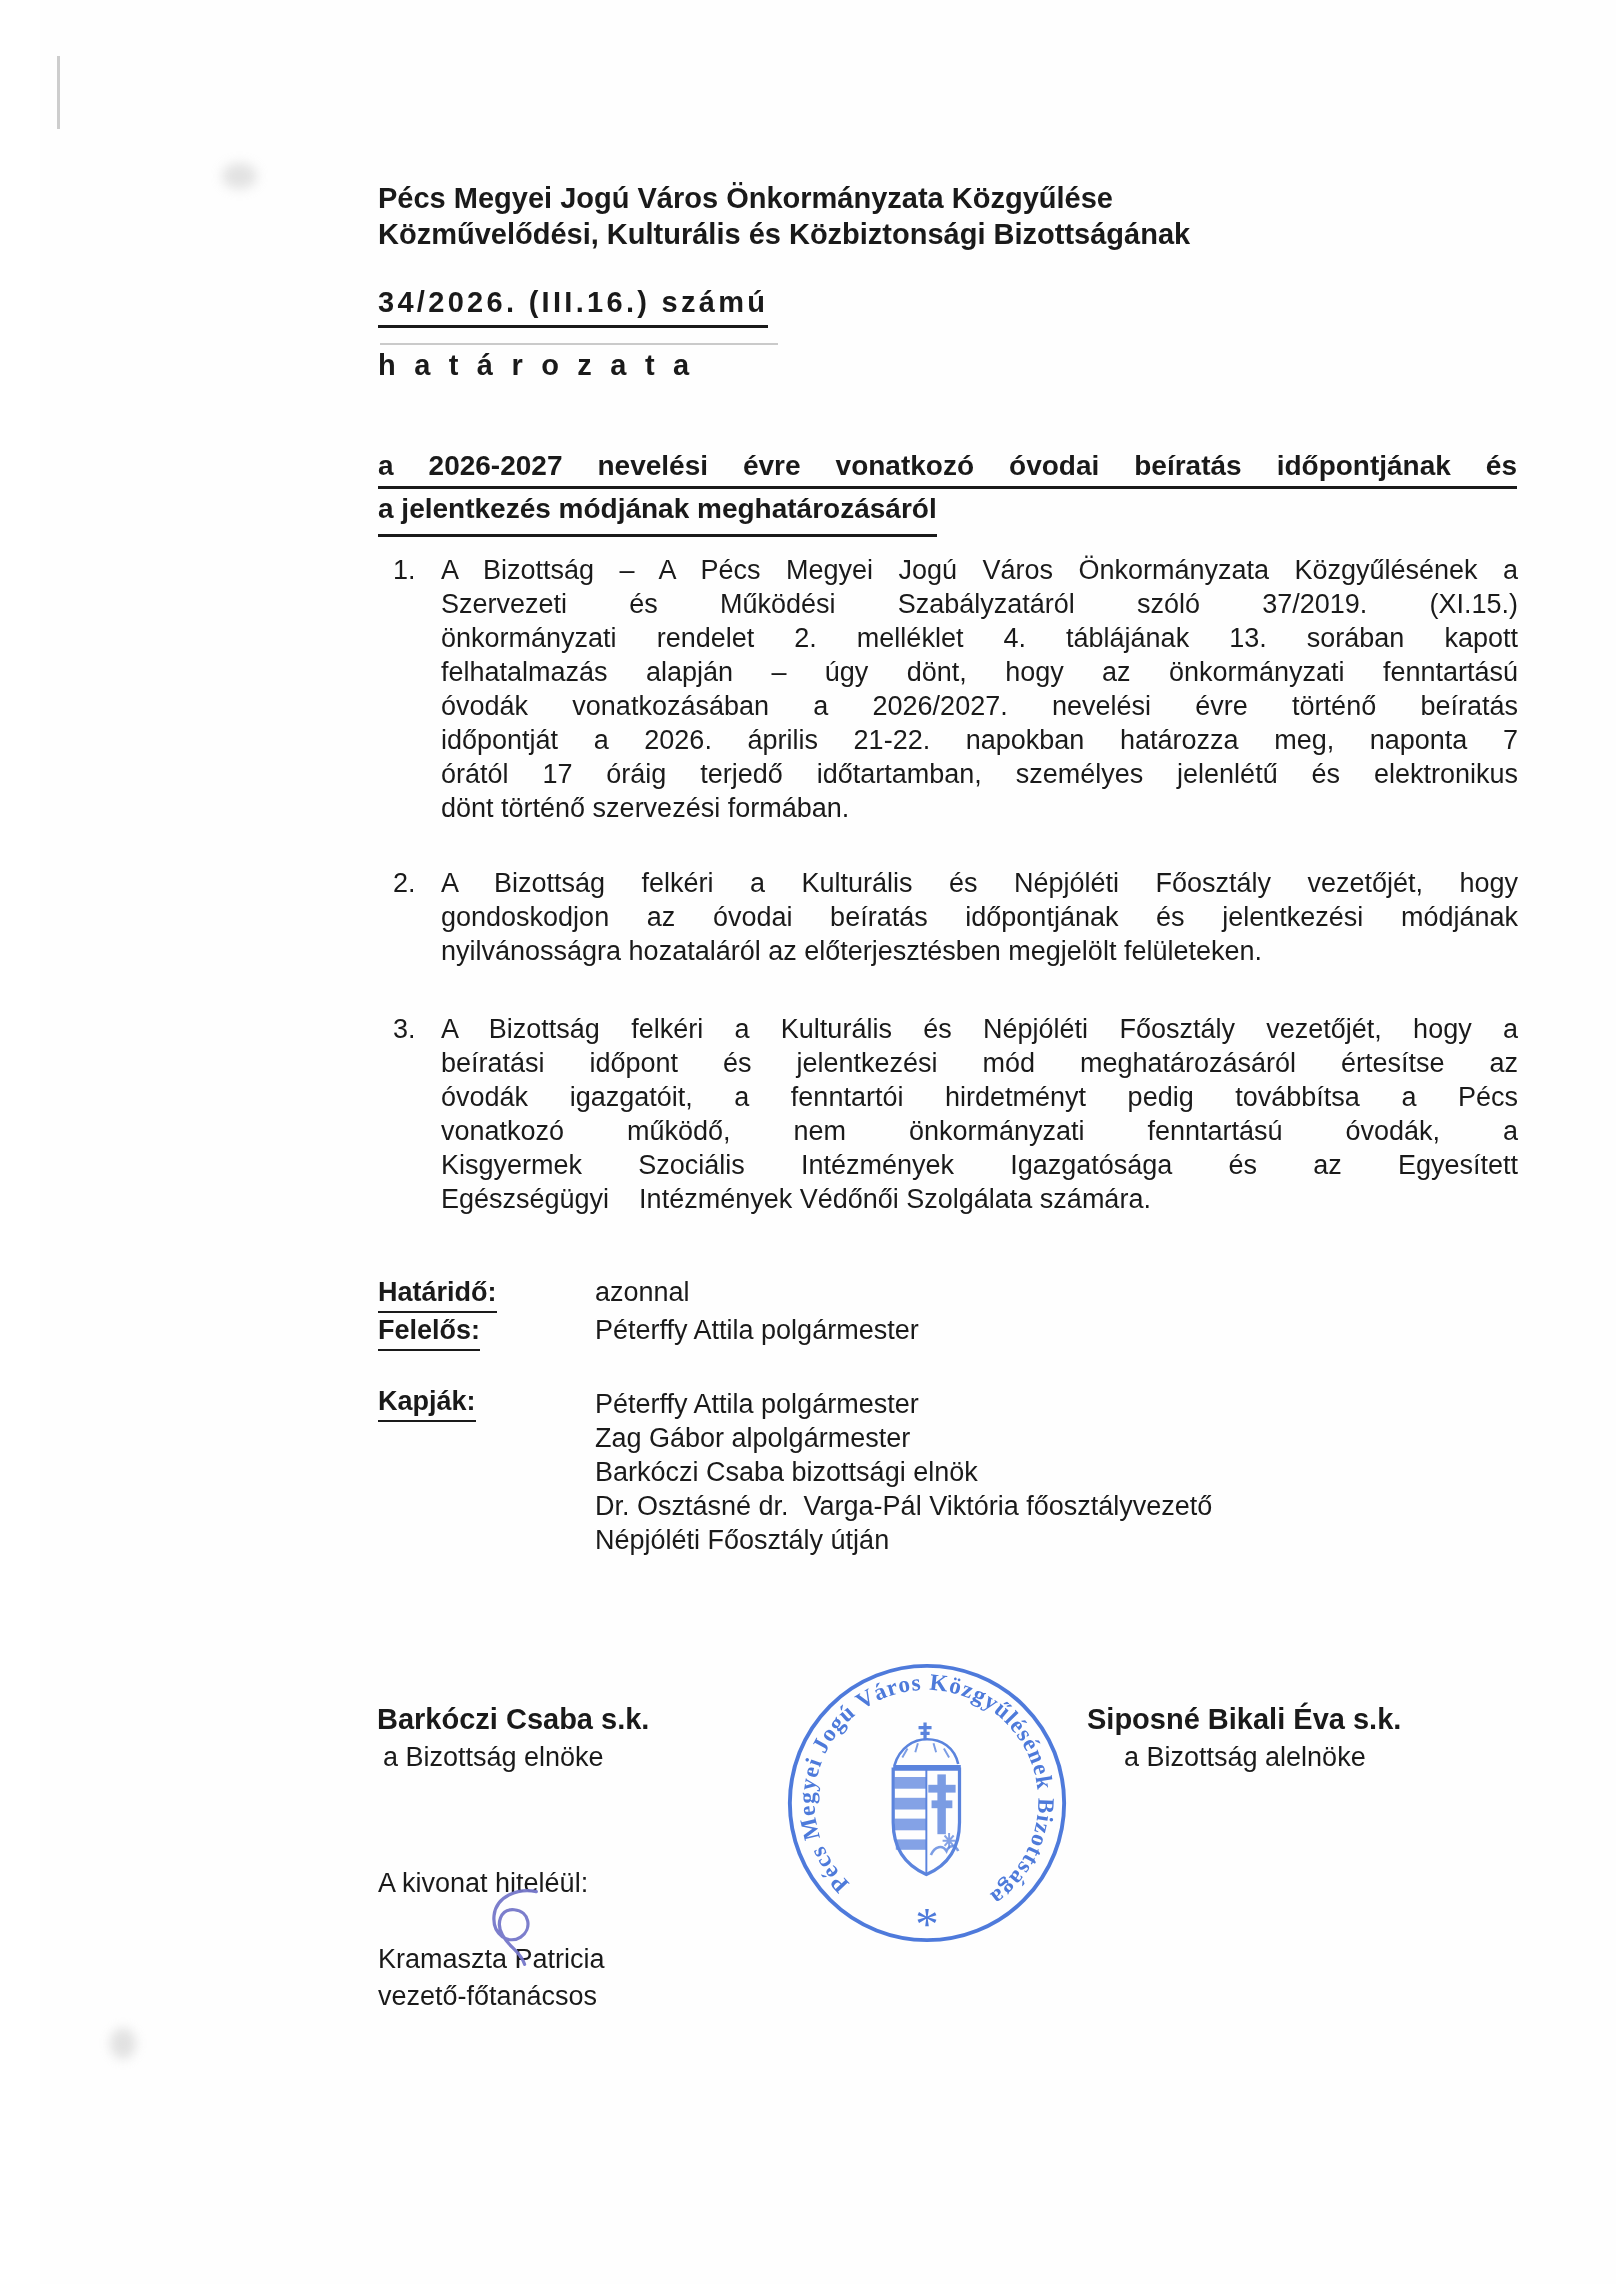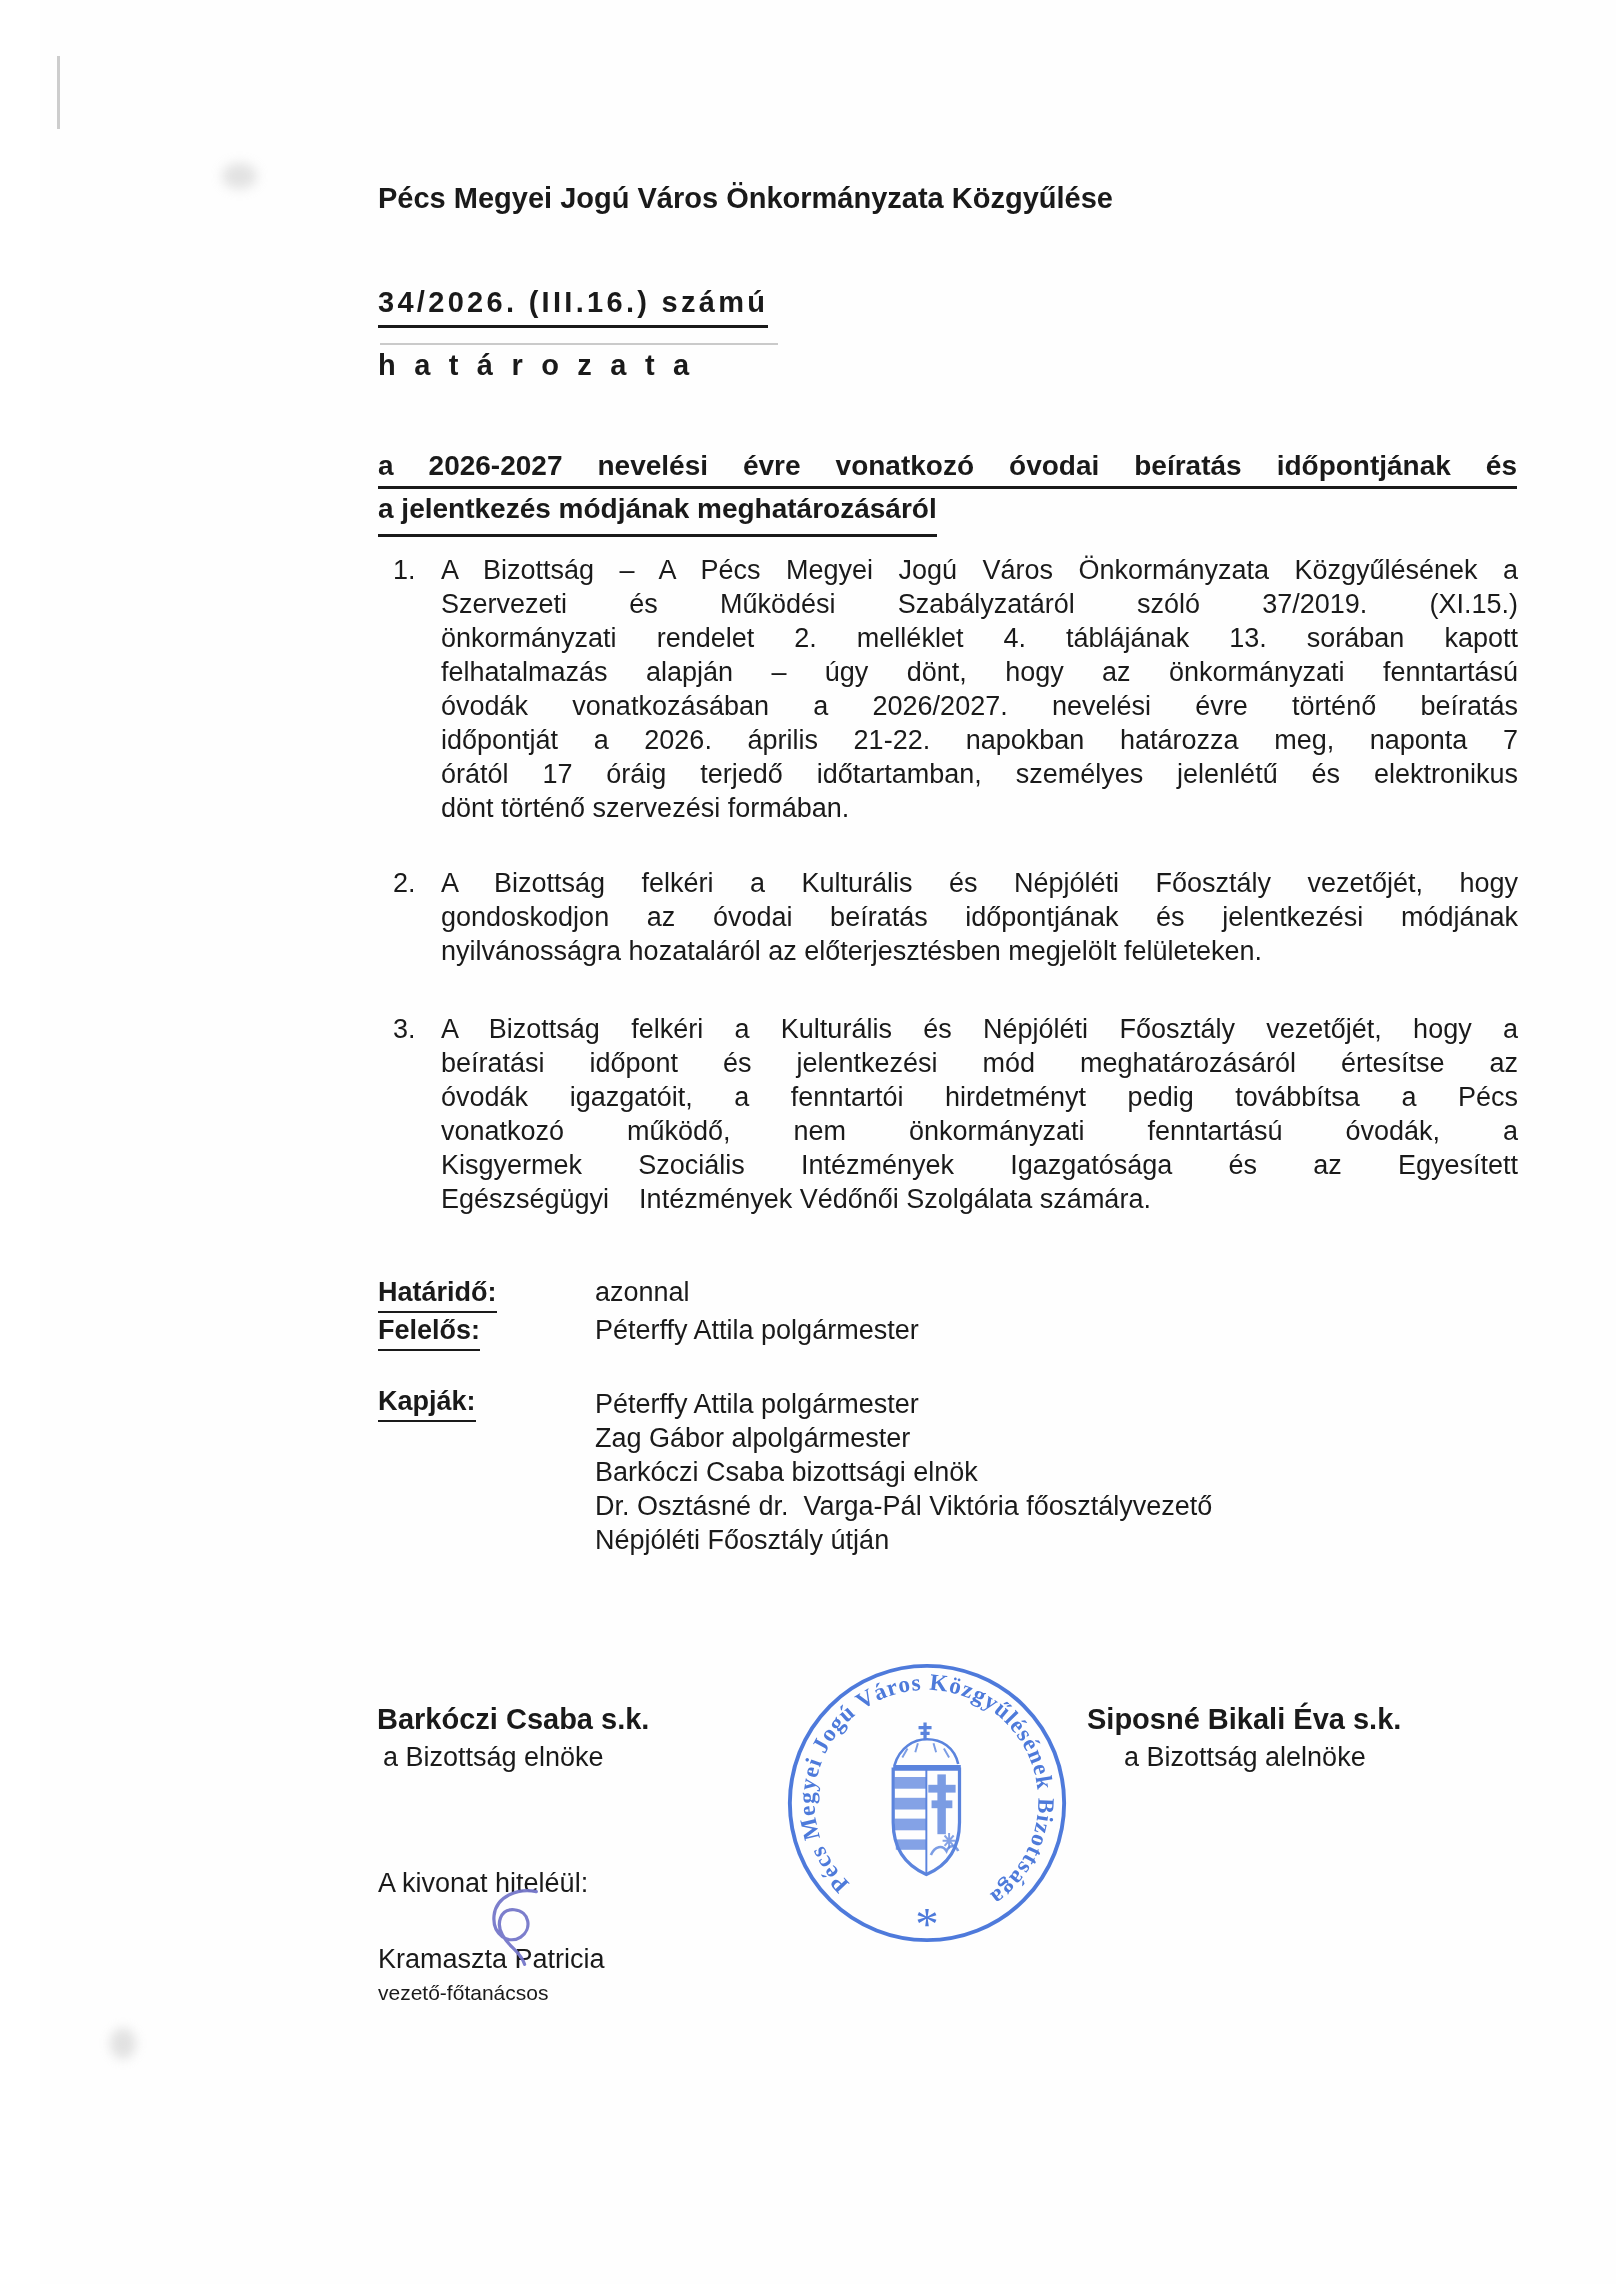--- a/index.html
+++ b/index.html
@@ -35,40 +35,41 @@
   .lbl-resp{left:338px;top:1315px;} .val-resp{left:555px;top:1315px;}
   .lbl-recip{left:338px;top:1386px;} .recip-lines{left:555px;top:1387px;width:931px;}
   
   .sig-name{font-size:29px;font-weight:bold;white-space:pre;}
   .sig-title{font-size:27px;white-space:pre;}
   .sig-name-left{left:337px;top:1703px;} .sig-title-left{left:343px;top:1742px;}
   .sig-name-right{left:1047px;top:1703px;} .sig-title-right{left:1084px;top:1742px;}
   
   .attest-label{left:338px;top:1868px;font-size:27px;white-space:pre;}
   .attest-name{left:338px;top:1944px;font-size:27px;white-space:pre;}
-  .attest-title{left:338px;top:1981px;font-size:21px;white-space:pre;}
+  .attest-title{left:338px;top:1981px;font-size:27px;white-space:pre;}
   
   .stamp-svg{left:745px;top:1660px;}
   .pen-svg{left:430px;top:1877px;z-index:5;}
   
   .artifact-line{left:17px;top:56px;width:2.6px;height:73px;background:var(--artifact-gray);opacity:.8;}
   .artifact-smudge-1{left:182px;top:163px;width:35px;height:26px;background:#b9b9b9;border-radius:50%;filter:blur(5.9px);opacity:.4;}
   .artifact-smudge-2{left:70px;top:2028px;width:26px;height:31px;background:#bfbfbf;border-radius:50%;filter:blur(5.2px);opacity:.45;}
 </style>
 </head>
 <body>
 
 <div class="page">
 
   <div class="abs artifact-line"></div>
   <div class="abs artifact-smudge-1"></div>
   <div class="abs artifact-smudge-2"></div>
 
   <div class="abs" style="left:338px;top:180px;">
     <div class="h-line">Pécs Megyei Jogú Város Önkormányzata Közgyűlése</div>
+    <div class="h-line">Közművelődési, Kulturális és Közbiztonsági Bizottságának</div>
   </div>
 
   <div class="abs decision-number">
     <span>34/2026. (III.16.) számú</span>
   </div>
   <div class="abs ghost-line"></div>
   <div class="abs decision-word">h a t á r o z a t a</div>
 
   <div class="abs subject-1">a 2026-2027 nevelési évre vonatkozó óvodai beíratás időpontjának és</div>
   <div class="abs subject-2">

